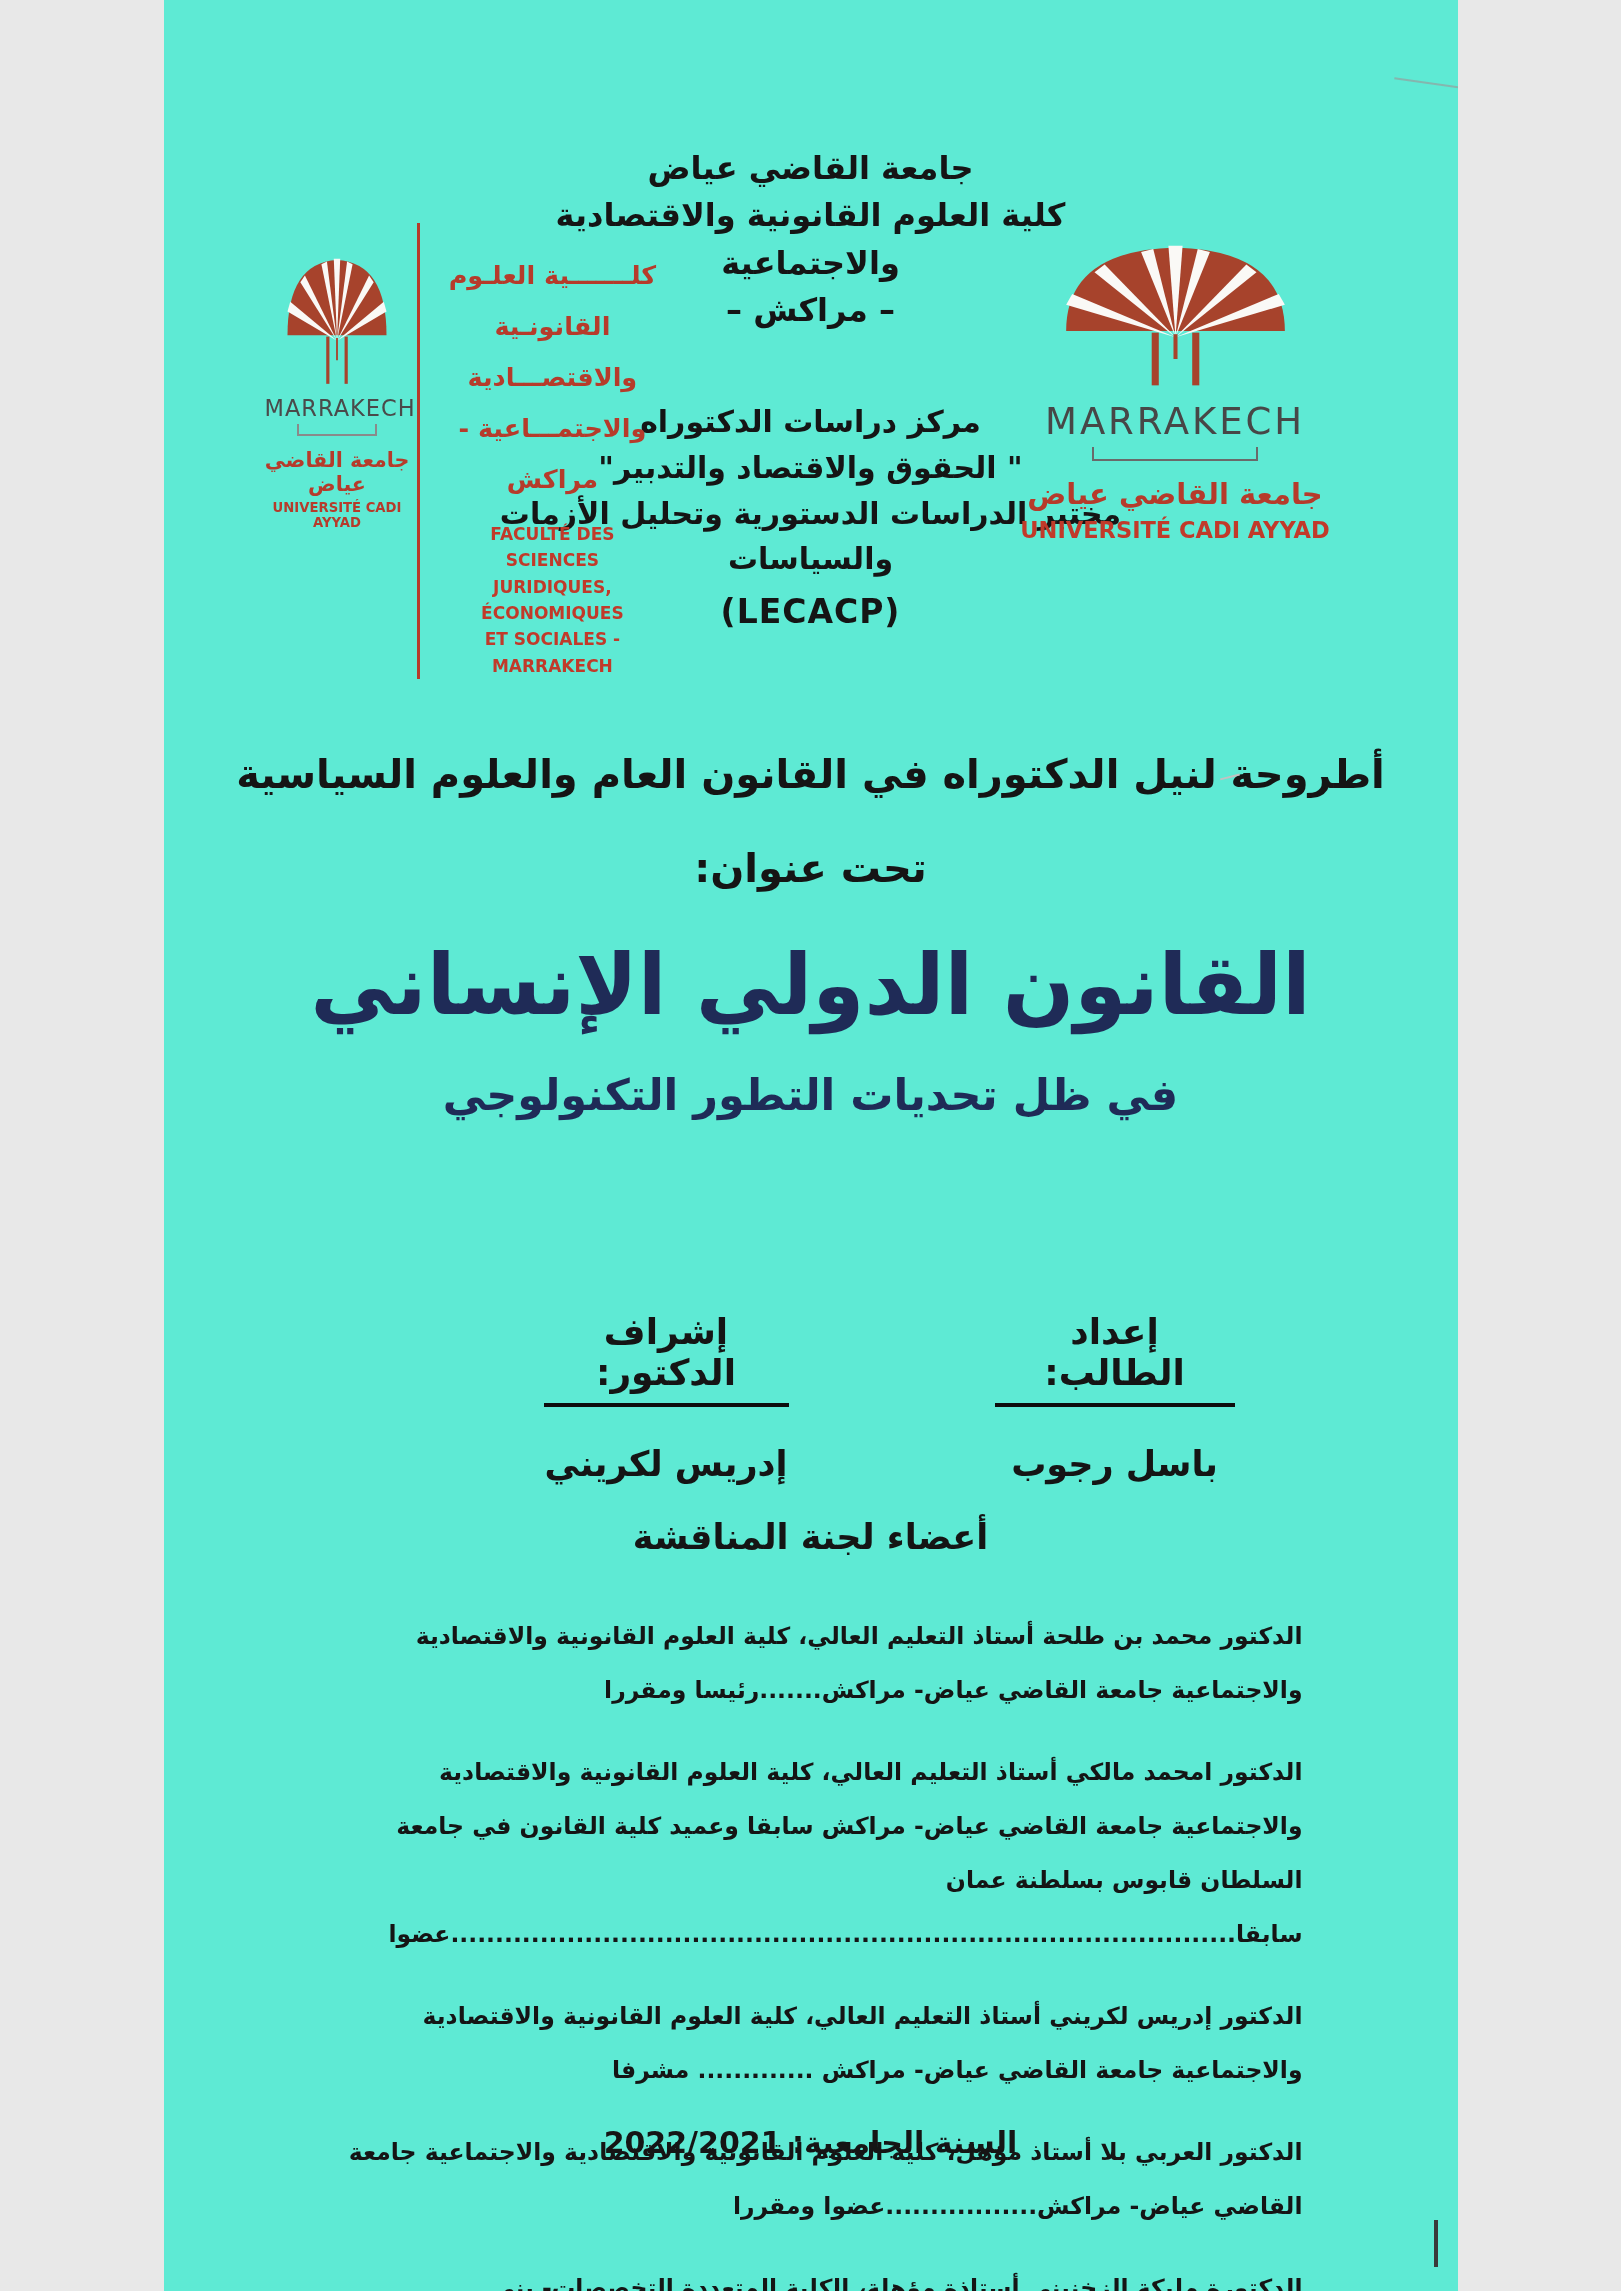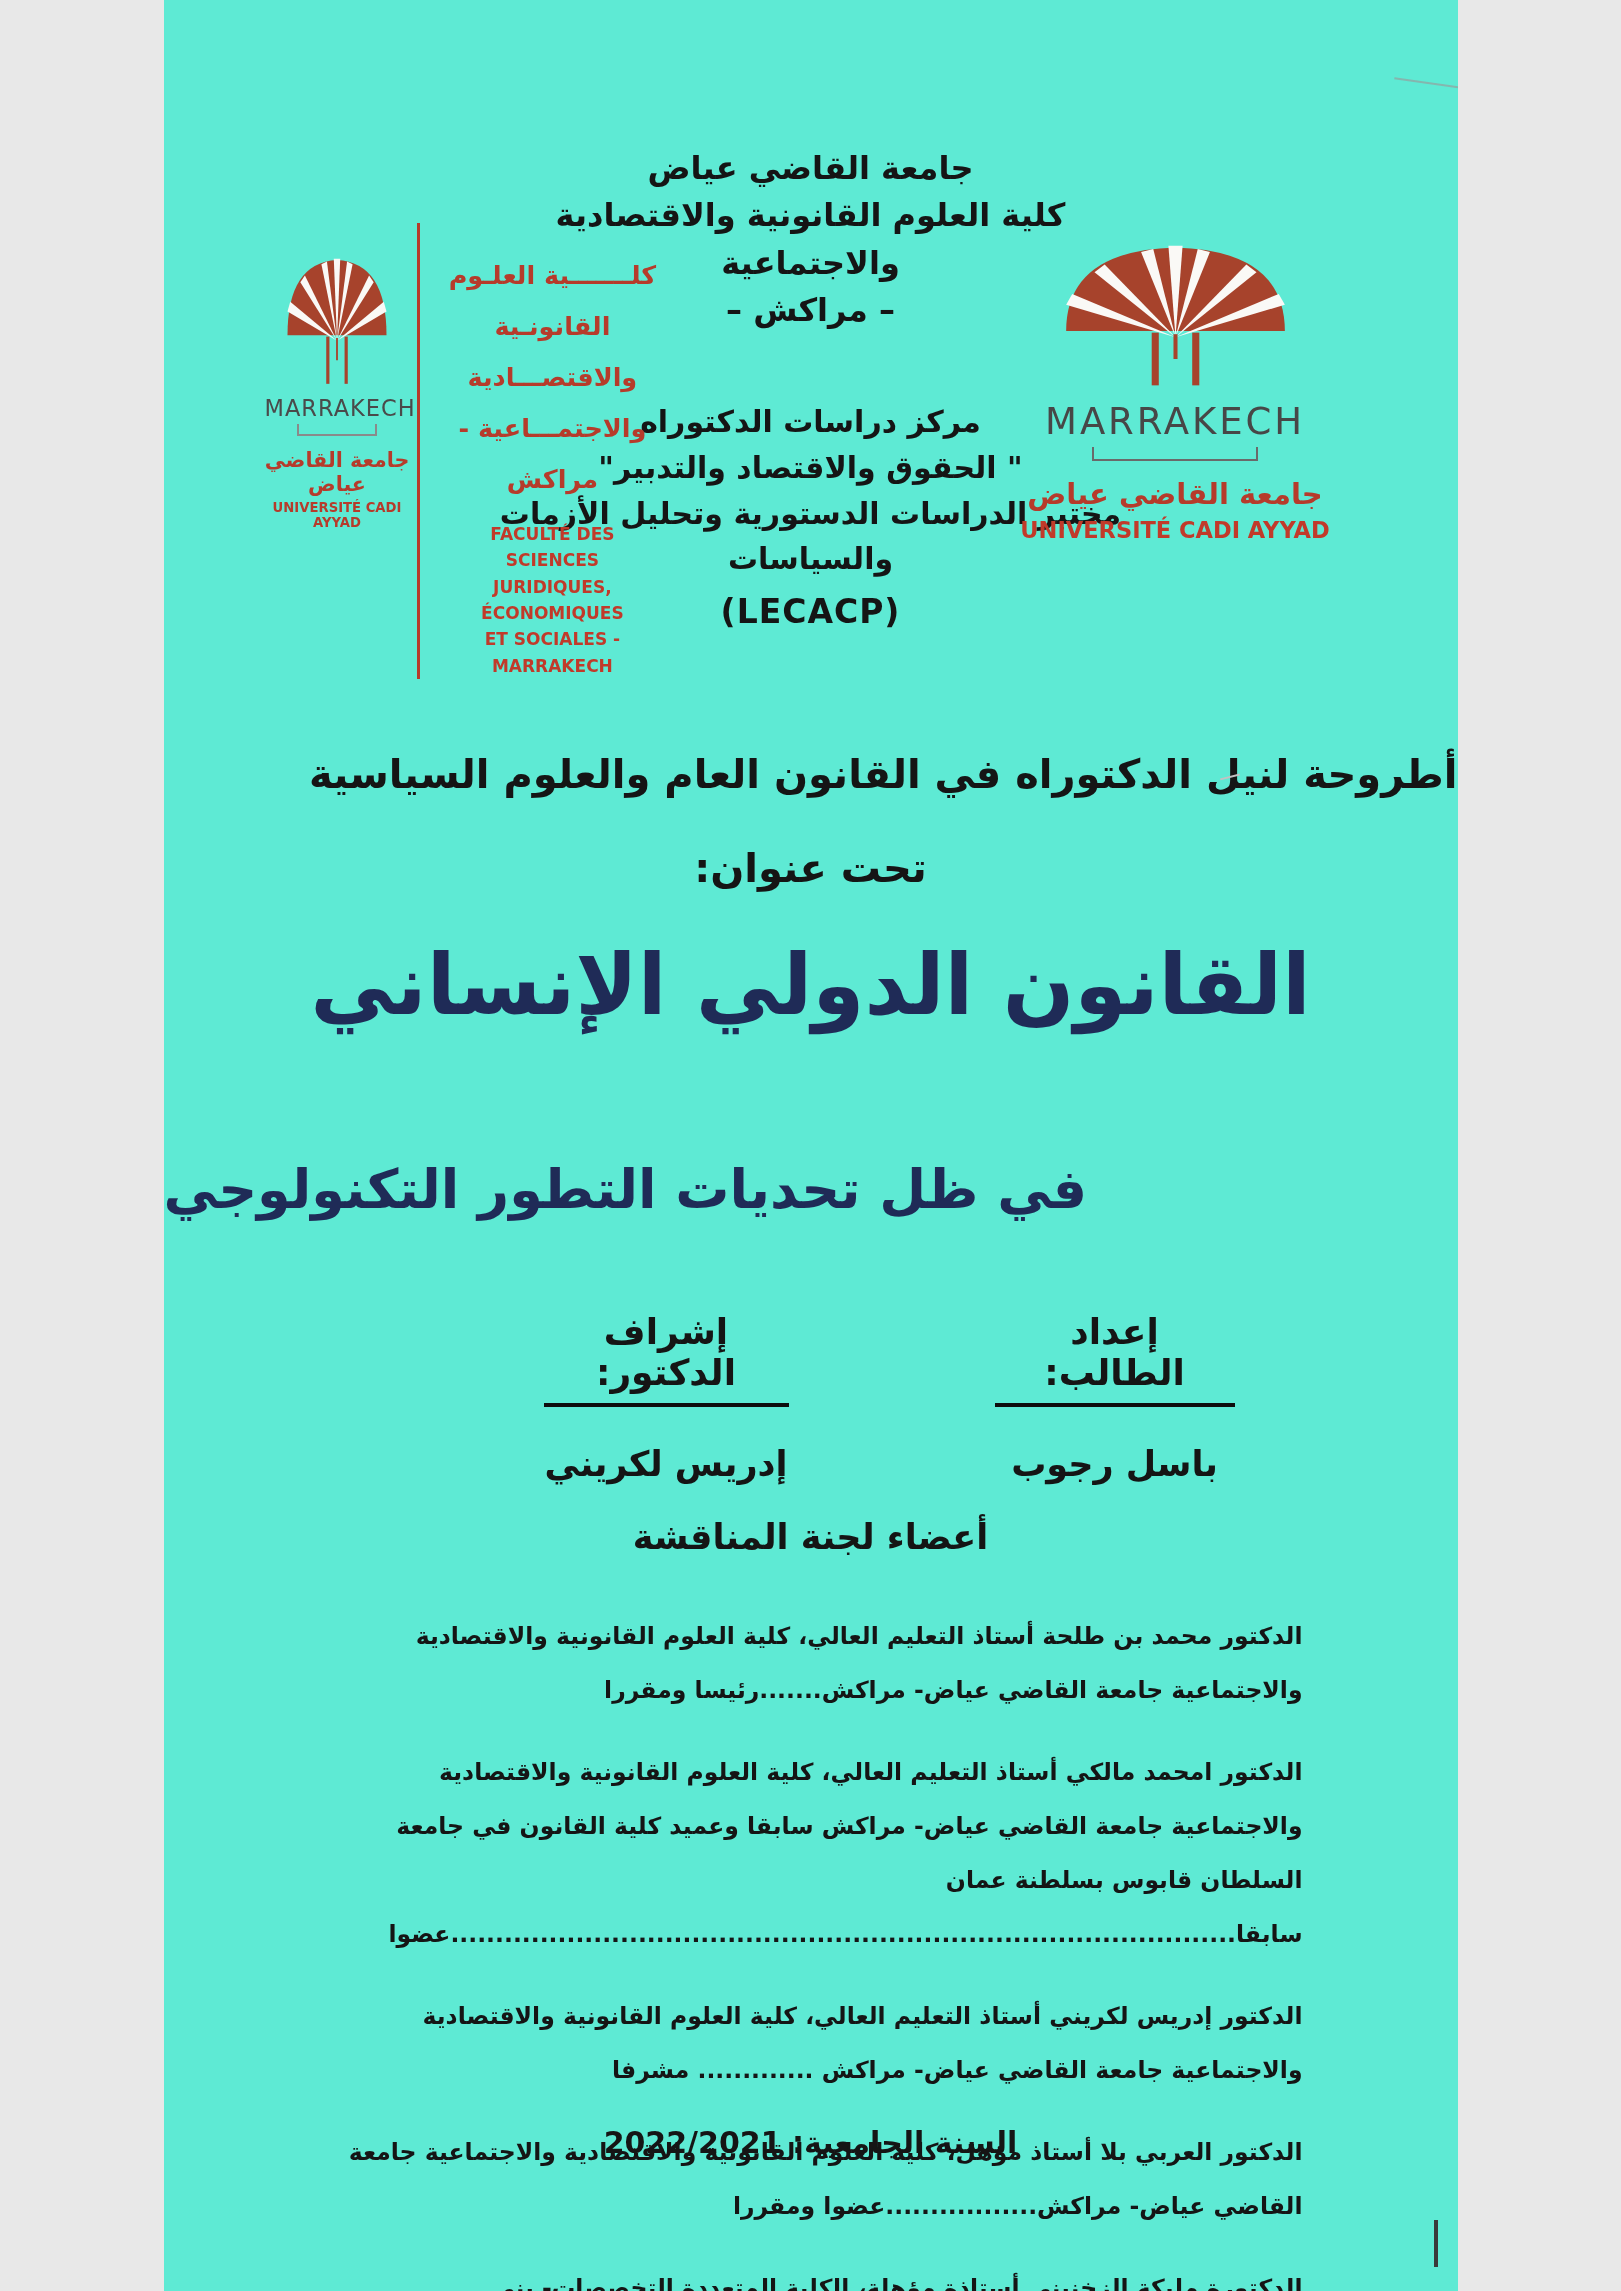--- a/index.html
+++ b/index.html
@@ -40,28 +40,28 @@
   .fac-fr{font-size:17px;font-weight:bold;color:#c13a2a;line-height:1.55;margin-top:15.7px;}
   .logo-right{
     position:absolute;top:235px;right:116px;width:333px;text-align:center;
   }
   .city-big{font-size:37px;letter-spacing:2.9px;color:#474747;margin-top:5.9px;}
   .bracket-lg{width:162px;height:12.7px;margin:3.9px auto 0 auto;
     border-left:2.9px solid #6a6a6a;border-right:2.9px solid #6a6a6a;border-bottom:2.9px solid #6a6a6a;}
   .univ-ar-lg{font-size:29px;font-weight:bold;color:#b63b2b;direction:rtl;margin-top:15.7px;}
   .univ-fr-lg{font-size:22.5px;font-weight:bold;color:#c13a2a;margin-top:5.9px;}
   
-  .intro{position:absolute;top:751px;width:100%;
+  .intro{position:absolute;top:751px;width:100%;text-align:center;
     font-size:40px;font-weight:bold;direction:rtl;}
   .under-title{position:absolute;top:845px;width:100%;text-align:center;
     font-size:40px;font-weight:bold;direction:rtl;}
   .main-title{position:absolute;top:936px;width:100%;text-align:center;
     font-size:84px;font-weight:bold;color:#1f2b57;direction:rtl;}
-  .subtitle{position:absolute;top:1158px;width:100%;text-align:left;
-    font-size:54px;font-weight:bold;color:#1f2b57;direction:rtl;}
+  .subtitle{position:absolute;top:1070px;width:100%;text-align:center;
+    font-size:43px;font-weight:bold;color:#1f2b57;direction:rtl;}
   
   .person{position:absolute;top:1311px;text-align:center;direction:rtl;}
   .person-right{right:223px;width:240px;}
   .person-left{left:380px;width:245px;}
   .person-label{display:inline-block;font-size:36px;font-weight:bold;
     padding-bottom:9.8px;border-bottom:4.9px solid #0d0d0d;}
   .person-name{font-size:35px;font-weight:bold;margin-top:37px;}
   
   .committee-heading{position:absolute;top:1517px;width:100%;text-align:center;
     font-size:35px;font-weight:bold;direction:rtl;}

